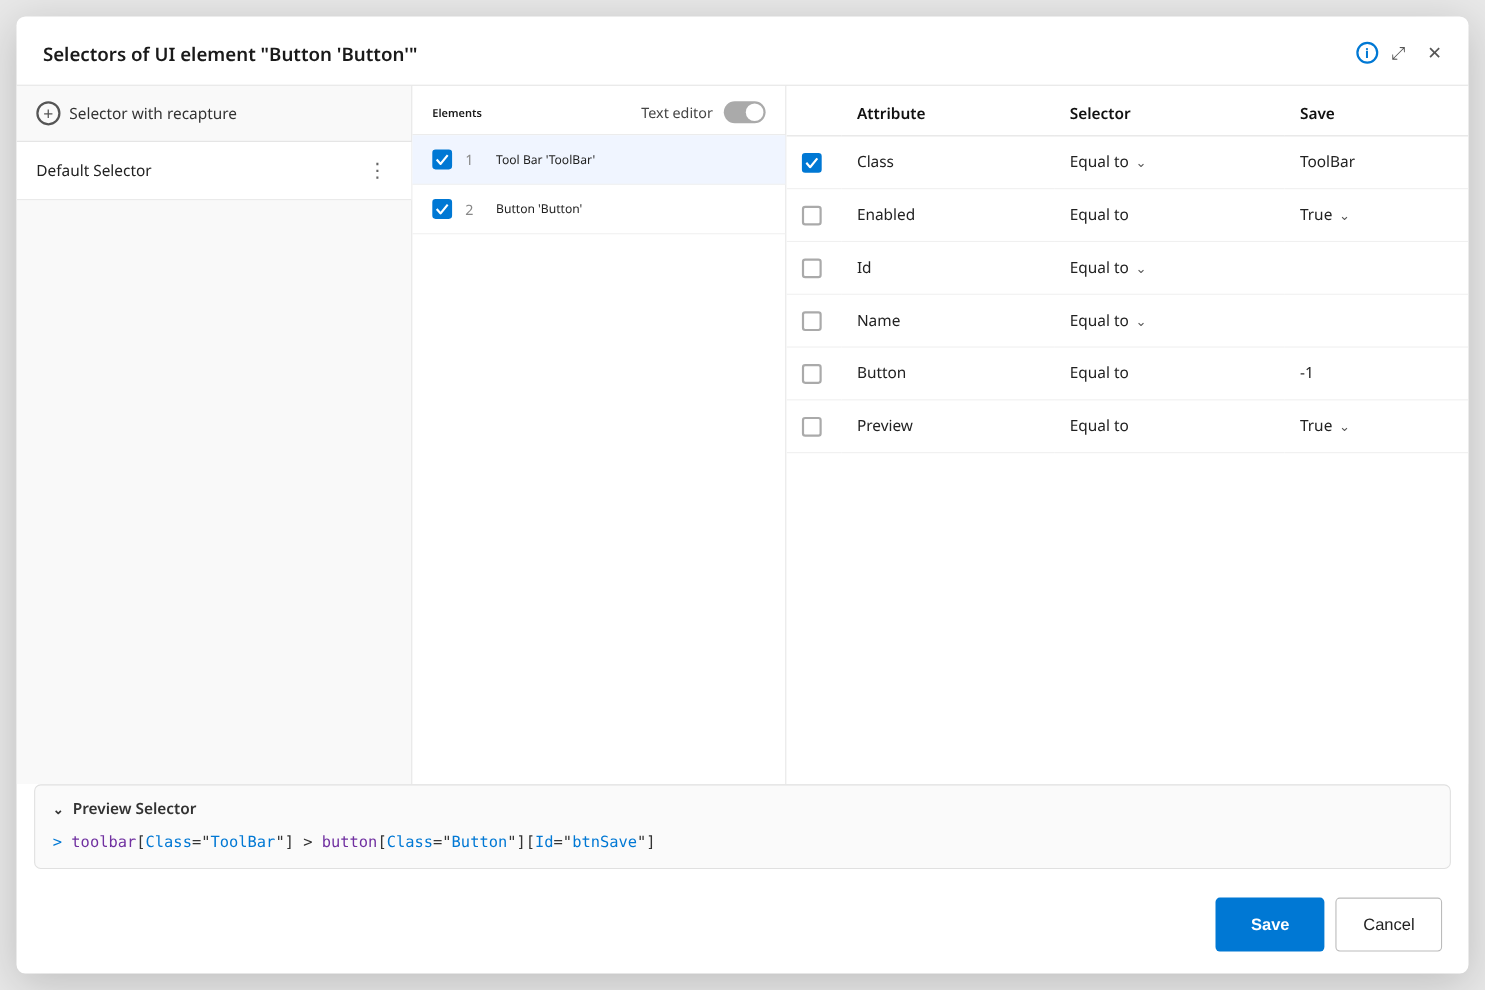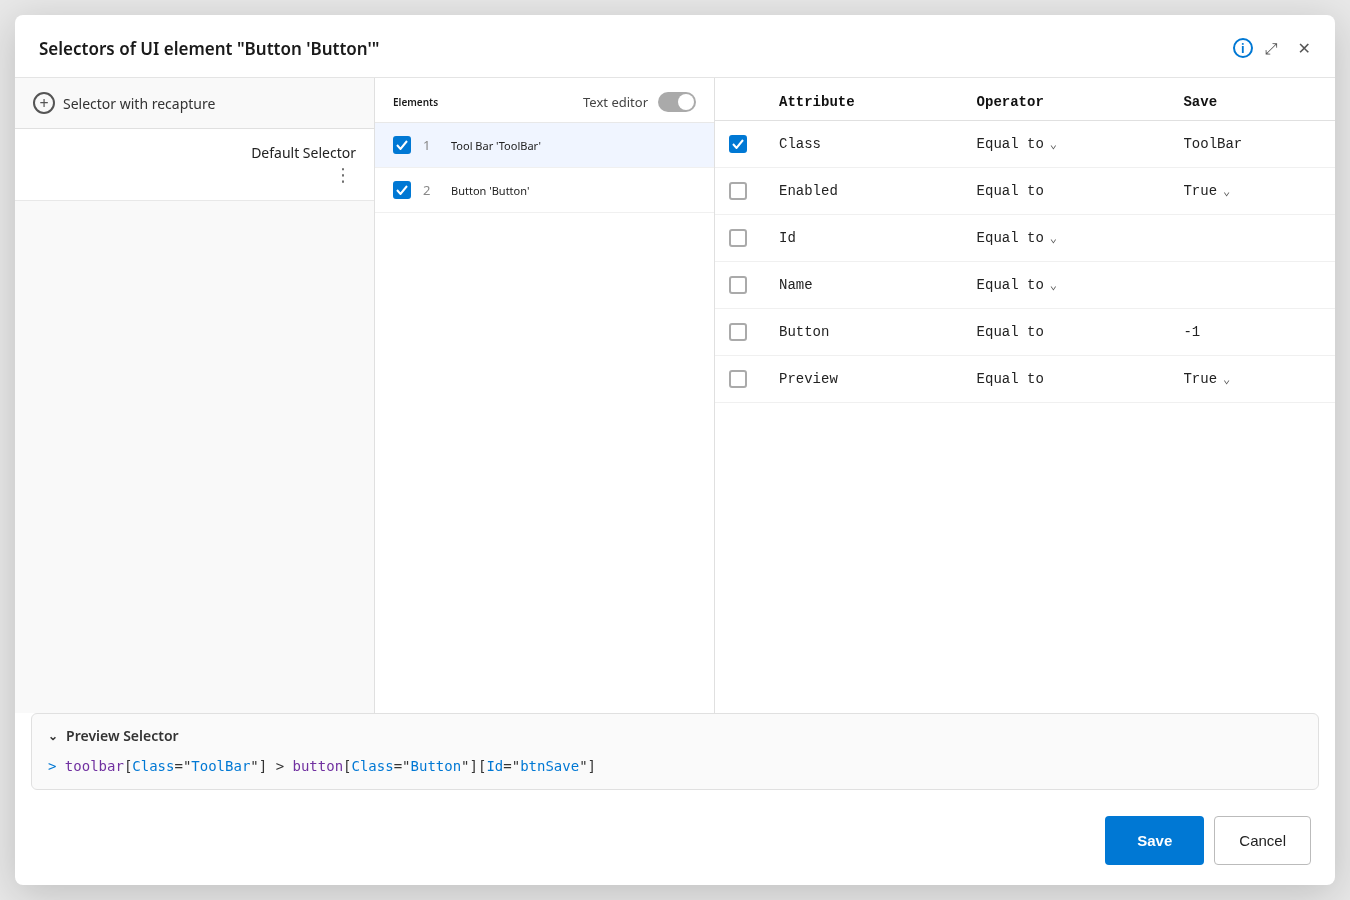--- a/index.html
+++ b/index.html
@@ -88,26 +88,25 @@
       width: 22px; height: 22px;
       border: 2px solid #555;
       border-radius: 50%;
       display: flex; align-items: center; justify-content: center;
       font-size: 16px;
       color: #555;
       flex-shrink: 0;
     }
     .selector-item {
       display: flex;
-      align-items: flex-end;
+      align-items: center;
       padding: 14px 18px;
       background: #fff;
       border-bottom: 1px solid #e8e8e8;
       cursor: pointer;
-      flex-direction: column;
     }
     .selector-item-label {
       flex: 1;
       font-size: 14px;
       color: #222;
     }
     .three-dots {
       color: #666;
       font-size: 18px;
       cursor: pointer;
@@ -194,21 +193,20 @@
     .right-panel {
       flex: 1;
       display: flex;
       flex-direction: column;
       background: #fff;
       overflow: auto;
     }
     .attrs-table {
       width: 100%;
       border-collapse: collapse;
-      font-family: Liberation Mono, monospace;
     }
     .attrs-table thead tr th {
       text-align: left;
       padding: 16px 14px 10px 14px;
       font-weight: 600;
       font-size: 14px;
       color: #111;
       border-bottom: 1px solid #e0e0e0;
     }
     .attrs-table tbody tr td {
@@ -347,21 +345,21 @@
           </div>
         </div>
     </div>
 
     <div class="right-panel">
       <table class="attrs-table">
         <thead>
           <tr>
             <th></th>
             <th>Attribute</th>
-            <th>Operator</th>
+            <th>Selector</th>
             <th>Save</th>
           </tr>
         </thead>
         <tbody id="attrs-tbody">
             <tr>
               <td>
                 <div class="cb">
                   <svg width="12" height="10" viewBox="0 0 12 10">
                     <polyline points="1,5 4.5,9 11,1" fill="none" stroke="white" stroke-width="2"></polyline>
                   </svg>

